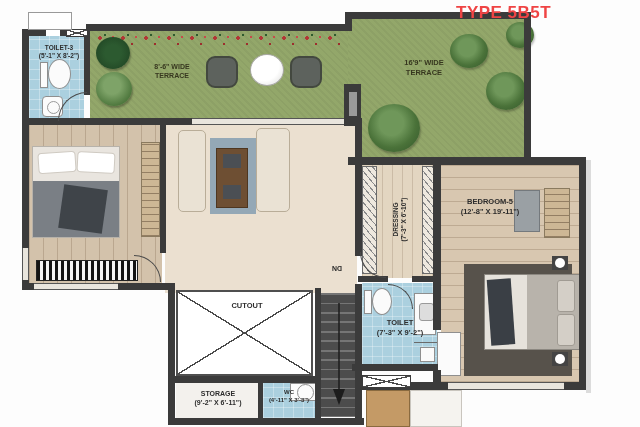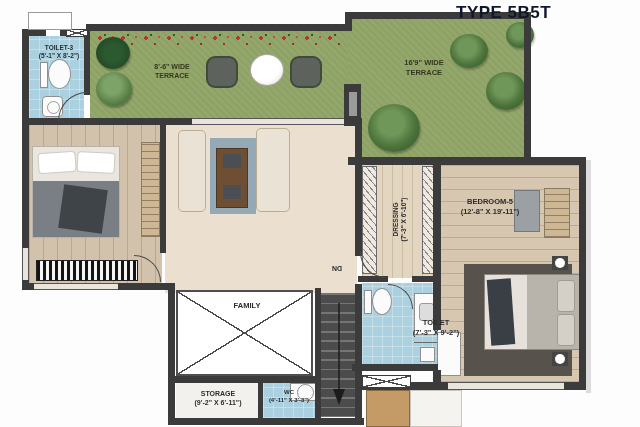--- a/index.html
+++ b/index.html
@@ -174,21 +174,21 @@
   <div class="abs window" style="left:192px;top:118px;width:152px;height:7px;"></div>
   <div class="abs window" style="left:34px;top:283px;width:84px;height:7px;"></div>
   <div class="abs window-v" style="left:22px;top:248px;width:7px;height:32px;"></div>
   <div class="abs window" style="left:448px;top:382px;width:116px;height:8px;"></div>
   <div class="abs" style="left:46px;top:29px;width:14px;height:7px;background:#ffffff;"></div>
 
   <div class="abs xbox" style="left:66px;top:29px;width:22px;height:8px;background-color:#ffffff;border:1px solid #3b3b3b;box-sizing:border-box;"></div>
   <div class="abs xbox" style="left:362px;top:375px;width:49px;height:13px;background-color:#ffffff;border:1px solid #3b3b3b;box-sizing:border-box;"></div>
   <div class="abs" style="left:28px;top:12px;width:44px;height:18px;background:#ffffff;border:1px solid #9a9a9a;box-sizing:border-box;"></div>
 
-  <div class="abs" style="left:456px;top:3px;font-size:17px;font-weight:700;letter-spacing:.5px;color:#0f172a;">TYPE 5B5T</div>
+  <div class="abs" style="left:456px;top:3px;font-size:17px;font-weight:700;letter-spacing:.5px;color:#ef4444;">TYPE 5B5T</div>
 
   <div class="room-label" style="left:32px;top:44px;width:54px;font-size:6.5px;">
     <div>TOILET-3</div>
     <div class="l2">(5'-1" X 8'-2")</div>
   </div>
 
   <div class="room-label" style="left:138px;top:62px;width:68px;font-size:7px;color:#37371f;">
     <div>8'-6" WIDE</div>
     <div>TERRACE</div>
   </div>
@@ -203,27 +203,27 @@
   <div class="room-label" style="left:442px;top:197px;width:96px;font-size:7.5px;">
     <div>BEDROOM-5</div>
     <div class="l2">(12'-8" X 19'-11")</div>
   </div>
 
   <div class="room-label" style="left:364px;top:211px;width:72px;font-size:6.5px;transform:rotate(-90deg);">
     <div>DRESSING</div>
     <div class="l2">(7'-3" X 6'-10")</div>
   </div>
 
-  <div class="room-label" style="left:364px;top:318px;width:72px;font-size:7.5px;padding-left:36px;">
+  <div class="room-label" style="left:364px;top:318px;width:72px;font-size:7.5px;">
     <div>TOILET</div>
     <div class="l2">(7'-3" X 9'-2")</div>
   </div>
 
   <div class="room-label" style="left:210px;top:301px;width:74px;font-size:7.5px;">
-    <div>FAMILY</div>
+    <div>CUTOUT</div>
   </div>
 
   <div class="room-label" style="left:178px;top:389px;width:80px;font-size:7px;">
     <div>STORAGE</div>
     <div class="l2">(9'-2" X 6'-11")</div>
   </div>
 
   <div class="room-label" style="left:262px;top:389px;width:54px;font-size:6px;">
     <div>WC</div>
     <div class="l2">(4'-11" X 3'-3")</div>

